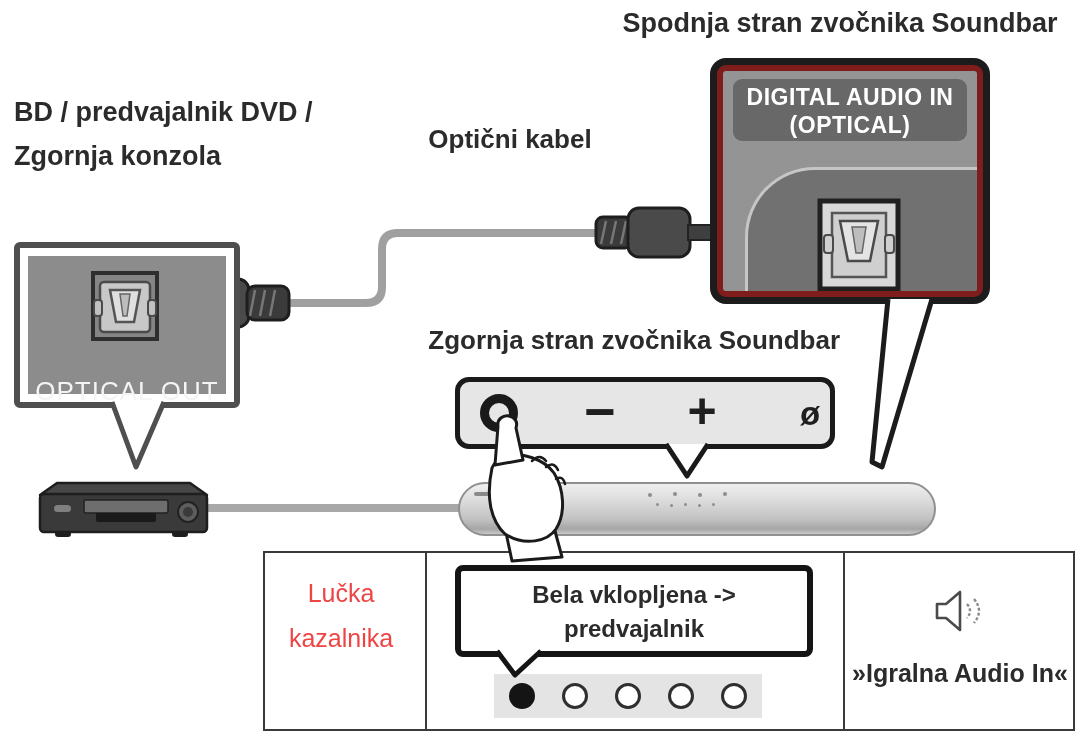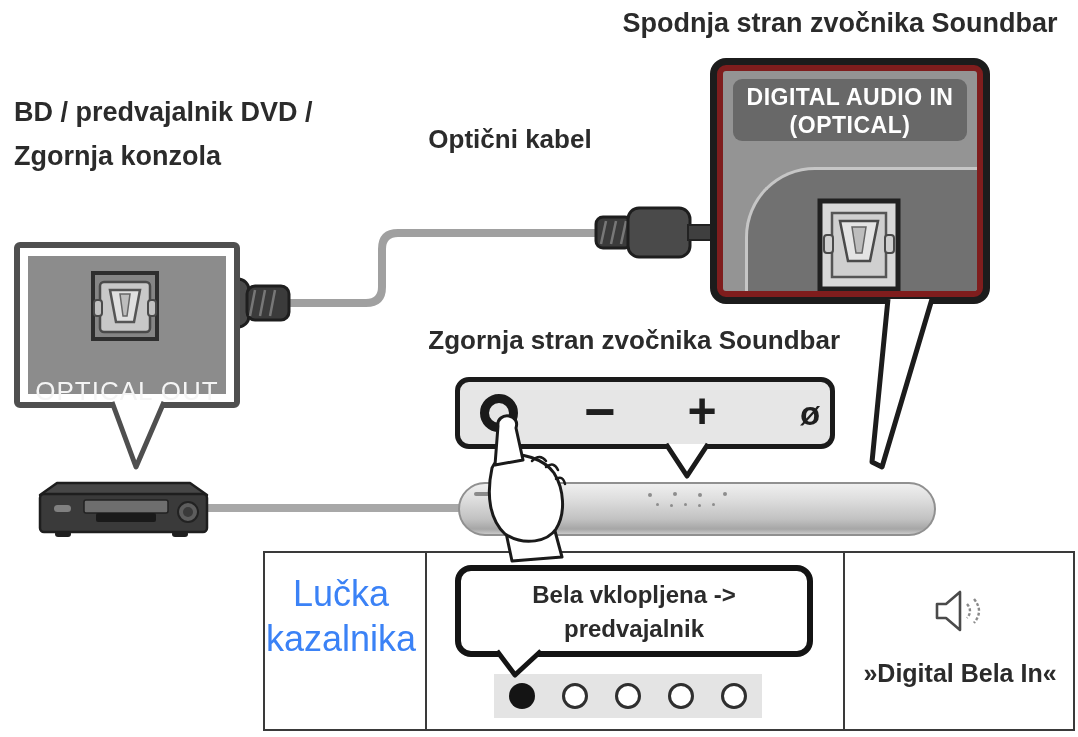--- a/index.html
+++ b/index.html
@@ -40,26 +40,26 @@
   
   .soundbar{left:458px;top:482px;width:478px;height:54px;border-radius:27px;
     border:2px solid #909090;box-sizing:border-box;
     background:linear-gradient(180deg,#efefef 0%,#dedede 30%,#c2c2c2 70%,#a6a6a6 90%,#c9c9c9 100%);}
   .sb-dash{position:absolute;left:14px;top:8px;width:22px;height:4px;background:#8a8a8a;border-radius:2px;}
   .sb-dot{position:absolute;width:4px;height:4px;border-radius:50%;background:#8d8d8d;}
   
   .info-table{left:263px;top:551px;width:812px;height:180px;box-sizing:border-box;border:2px solid #3a3a3a;}
   .tbl-div{position:absolute;top:0;bottom:0;width:2px;background:#3a3a3a;}
   .row-label{position:absolute;left:0;top:18px;width:152px;text-align:center;
-    color:#3b82f6;font-size:36px;line-height:45px;}
+    color:#ef4444;font-size:25px;line-height:45px;}
   .mode-cell-text{position:absolute;left:580px;top:106px;width:230px;text-align:center;
     font-size:25px;font-weight:700;color:#2b2b2b;}
   
   .led-bubble{left:455px;top:565px;width:358px;height:92px;box-sizing:border-box;
-    border:6px solid #141414;border-radius:16px;background:#fff;text-align:center;
+    border:6px solid #141414;border-radius:8px;background:#fff;text-align:center;
     font-size:24px;font-weight:700;line-height:34px;padding-top:7px;}
   .led-strip{left:494px;top:674px;width:268px;height:44px;background:#e4e4e4;}
   .led-dot{position:absolute;top:9px;width:26px;height:26px;border-radius:50%;box-sizing:border-box;}
   .led-on{background:#141414;}
   .led-off{background:#fff;border:3px solid #2f2f2f;}
   svg{display:block;}
   .overlay{pointer-events:none;}
 </style>
 </head>
 <body>
@@ -164,21 +164,21 @@
   <span class="ctrl-glyph g-mic">ø</span>
 </div>
 
 <div class="abs info-table">
   <div class="tbl-div" style="left:160px"></div>
   <div class="tbl-div" style="left:578px"></div>
   <div class="row-label">
     <div>Lučka</div>
     <div>kazalnika</div>
   </div>
-  <div class="mode-cell-text">»Digital Bela In«</div>
+  <div class="mode-cell-text">»Igralna Audio In«</div>
   <svg class="abs" style="left:664px;top:34px" width="62" height="48" viewBox="0 0 62 48">
     <path d="M8,17 h9 l14,-12 v38 l-14,-12 h-9 z" fill="none" stroke="#4a4a4a" stroke-width="2.6" stroke-linejoin="round"></path>
     <path d="M38,17 q6,7 0,14" fill="none" stroke="#8a8a8a" stroke-width="2.4" stroke-dasharray="3 2"></path>
     <path d="M45,12 q10,12 0,24" fill="none" stroke="#8a8a8a" stroke-width="2.4" stroke-dasharray="3 2"></path>
   </svg>
 </div>
 
 <div class="abs led-bubble">
   <div>Bela vklopljena -&gt;</div>
   <div>predvajalnik</div>

